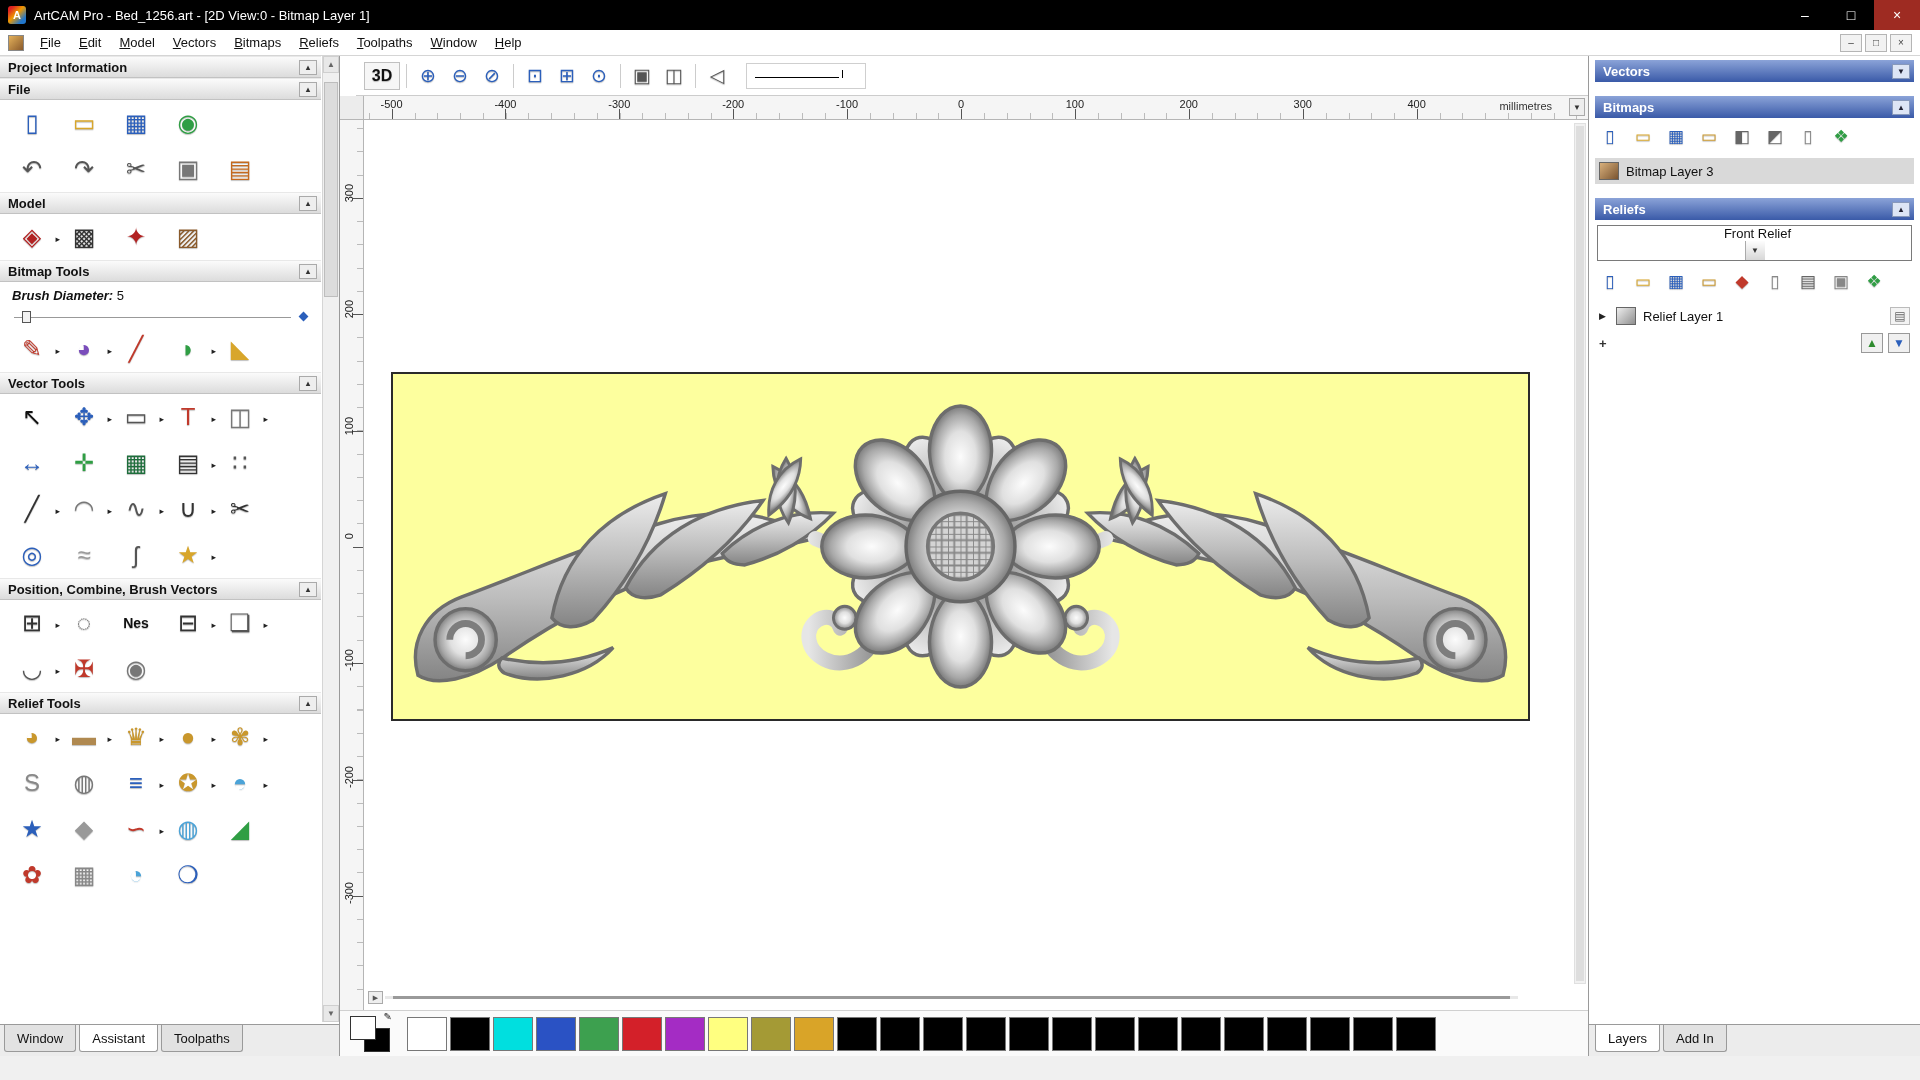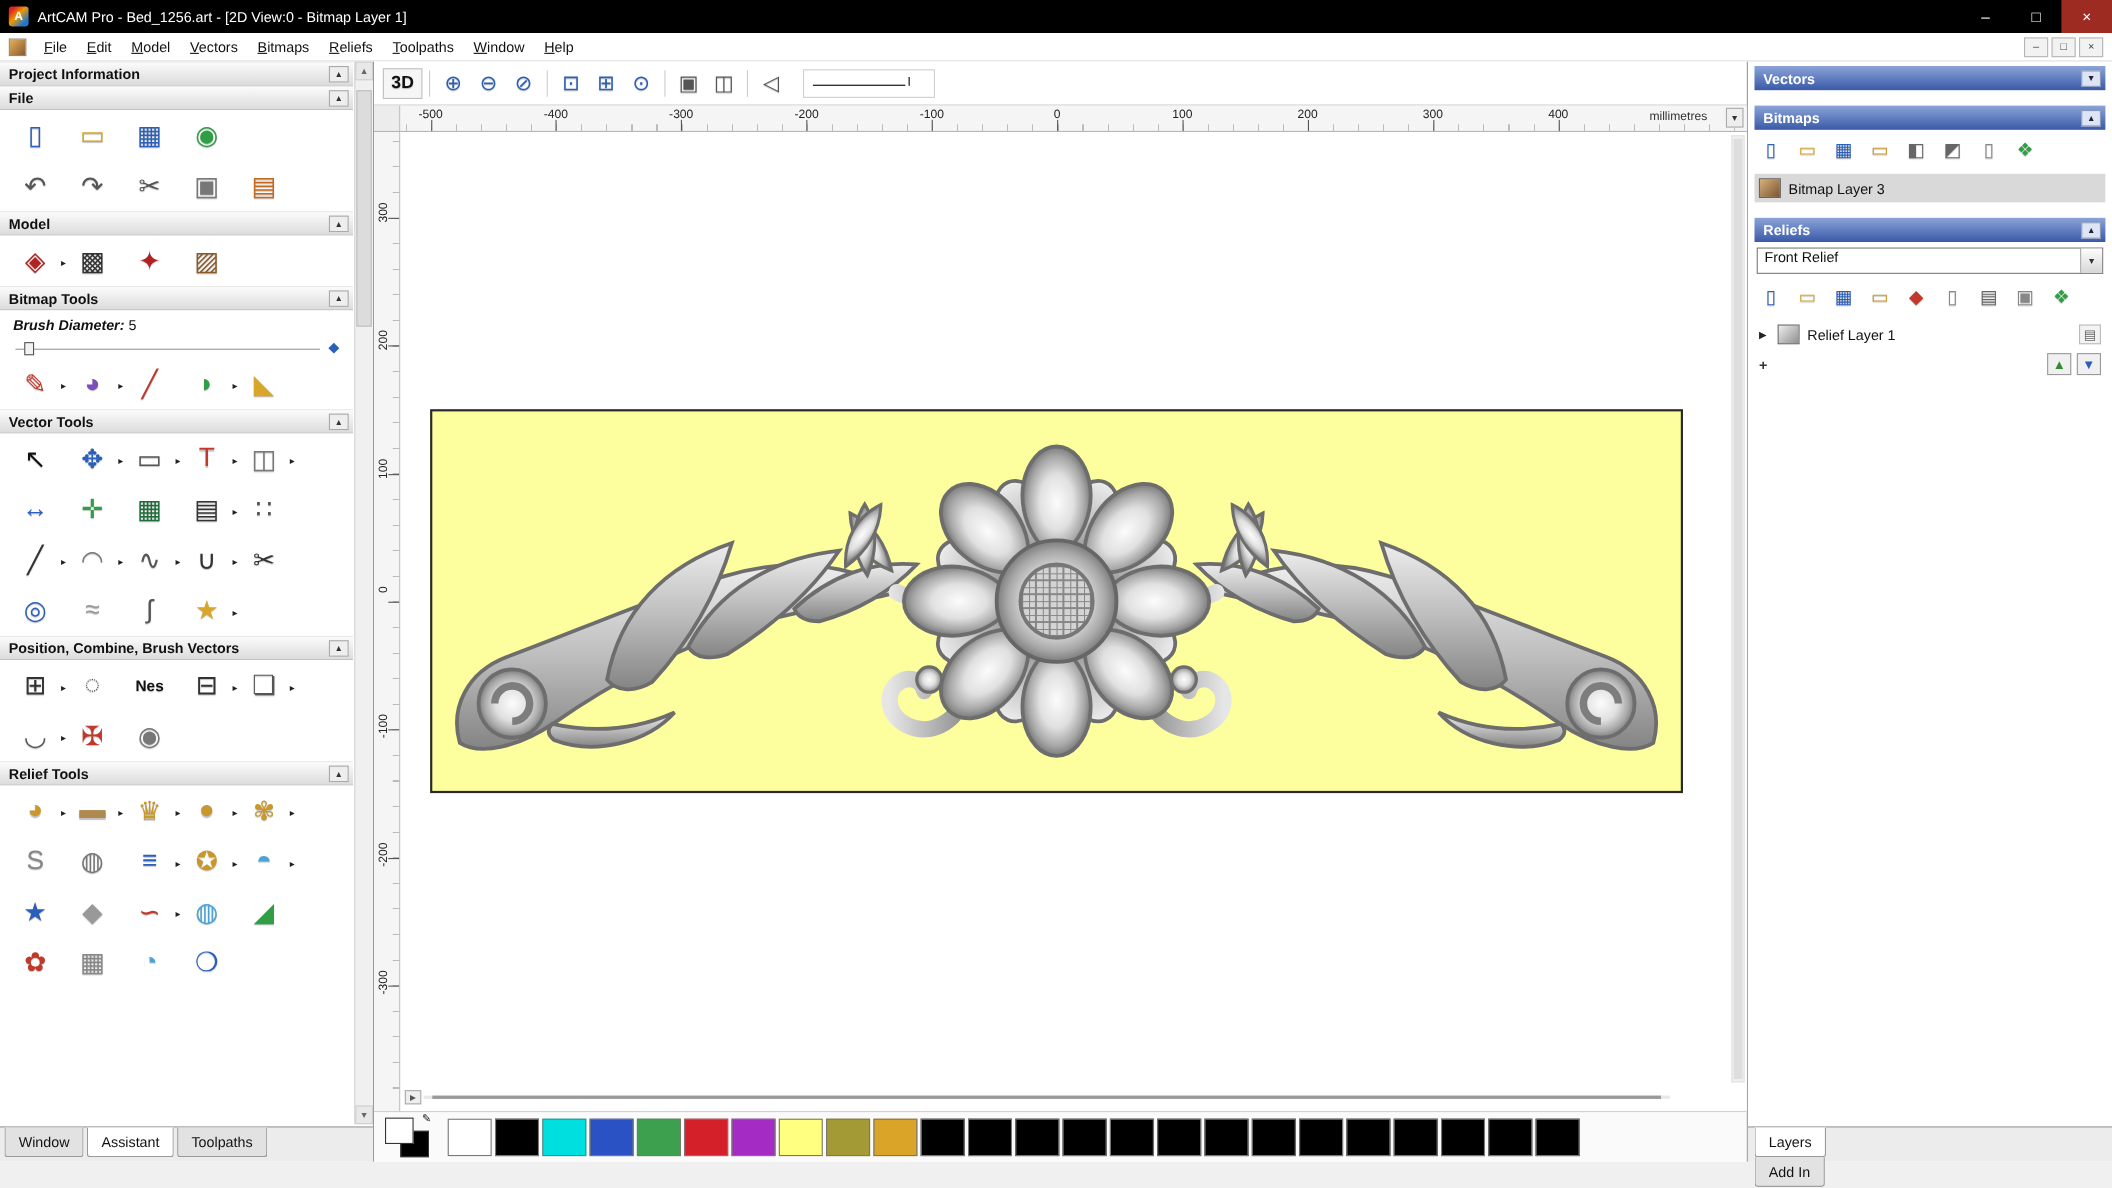--- a/index.html
+++ b/index.html
@@ -60,21 +60,21 @@
   .sb-btn.bottom{position:absolute;bottom:0;left:0;right:0;}
   .lp-sb-thumb{position:absolute;top:26px;height:215px;left:1px;right:1px;background:#dcdcdc;border:1px solid #bdbdbd;}
   .lp-tabs{height:32px;border-top:1px solid #9a9a9a;background:#ececec;display:flex;align-items:flex-start;padding:0 0 0 4px;}
 
   .tab{padding:6px 12px 5px 12px;border:1px solid #9a9a9a;border-top:none;background:#e2e2e2;
        border-radius:0 0 3px 3px;margin-right:3px;font-size:13px;cursor:default;}
   .tab.active{background:#fff;}
 
   
   .canvas-col{flex:1;min-width:0;display:flex;flex-direction:column;background:#fff;}
-  .canvas-toolbar{height:40px;border-bottom:1px solid #ccc;display:flex;align-items:center;padding-left:8px;background:#fff;}
+  .canvas-toolbar{height:40px;border-bottom:1px solid #ccc;display:flex;align-items:center;padding-left:8px;background:#fff;margin-left:16px;}
   .ct-icons{display:flex;align-items:center;gap:2px;}
   .ct-icons .tool-icon{width:30px;height:28px;font-size:19px;}
   .ct-icons .tool-icon.wide{width:36px;font-size:16px;border:1px solid #c0c0c0;background:#f6f6f6;}
   .ct-sep{width:1px;height:24px;background:#ccc;margin:0 4px;}
   .line-select{width:120px;height:26px;border:1px solid #cfcfcf;margin-left:14px;position:relative;background:#fff;}
   .line-select .line{position:absolute;left:8px;right:26px;top:13px;border-top:1px solid #000;}
   .line-select .hook{position:absolute;right:22px;top:6px;width:1px;height:8px;background:#000;}
 
   .ruler-row{height:24px;display:flex;}
   .ruler-corner{width:24px;background:#ececec;border-right:1px solid #b5b5b5;border-bottom:1px solid #b5b5b5;}
@@ -121,29 +121,29 @@
            font-size:8px;display:flex;align-items:center;justify-content:center;}
   .rp-toolbar{display:flex;gap:7px;padding:6px 2px;align-items:center;}
   .rp-toolbar .tool-icon{width:26px;height:24px;font-size:17px;}
   .layer-row{height:26px;display:flex;align-items:center;gap:7px;padding:0 4px;font-size:13px;margin-top:4px;}
   .layer-row.selected{background:#d9d9d9;}
   .layer-thumb{width:20px;height:18px;border:1px solid #666;background:linear-gradient(135deg,#d8b07c,#7a5430);flex:none;}
   .layer-thumb.relief{background:linear-gradient(135deg,#eee,#8f8f8f);}
   .expander{font-size:9px;color:#222;width:10px;}
   .row-end-btn{margin-left:auto;width:20px;height:18px;border:1px solid #bbb;background:#f3f3f3;color:#666;
                font-size:12px;display:flex;align-items:center;justify-content:center;}
-  .relief-select{margin:5px 2px 2px 2px;height:24px;border:1px solid #7a7a7a;display:flex;background:#fff;}
+  .relief-select{margin:5px 2px 2px 2px;height:36px;border:1px solid #7a7a7a;display:flex;align-items:center;background:#fff;flex-direction:column;}
   .relief-select .val{padding-left:6px;flex:1;}
   .relief-select .dd{width:20px;height:100%;background:linear-gradient(#fdfdfd,#d7d7d7);border-left:1px solid #aaa;
                      display:flex;align-items:center;justify-content:center;font-size:8px;color:#333;}
   .updown{display:flex;align-items:center;padding:4px 4px 0 4px;}
   .plus{font-size:13px;color:#333;font-weight:bold;}
   .ud-btns{display:flex;gap:5px;margin-left:auto;}
   .ud-btn{width:22px;height:20px;border:1px solid #999;background:#f0f0f0;display:flex;align-items:center;justify-content:center;font-size:12px;}
-  .rp-tabs{height:32px;border-top:1px solid #9a9a9a;background:#ececec;display:flex;align-items:flex-start;padding-left:6px;flex-direction:column;}
+  .rp-tabs{height:32px;border-top:1px solid #9a9a9a;background:#ececec;display:flex;align-items:flex-start;padding-left:6px;}
 
   
   .statusbar{height:24px;background:#f0f0f0;border-top:1px solid #c9c9c9;display:flex;align-items:center;font-size:12px;}
   .sb-icon{width:16px;height:16px;margin:0 6px;border:1px solid #567;background:linear-gradient(135deg,#6cc,#26a);}
   .sb-spacer{flex:1;}
   .sb-cell{width:78px;padding-left:6px;border-left:1px solid #dadada;height:100%;display:flex;align-items:center;}
   .sb-tail{width:268px;border-left:1px solid #dadada;height:100%;}
 </style>
 </head>
 <body>

